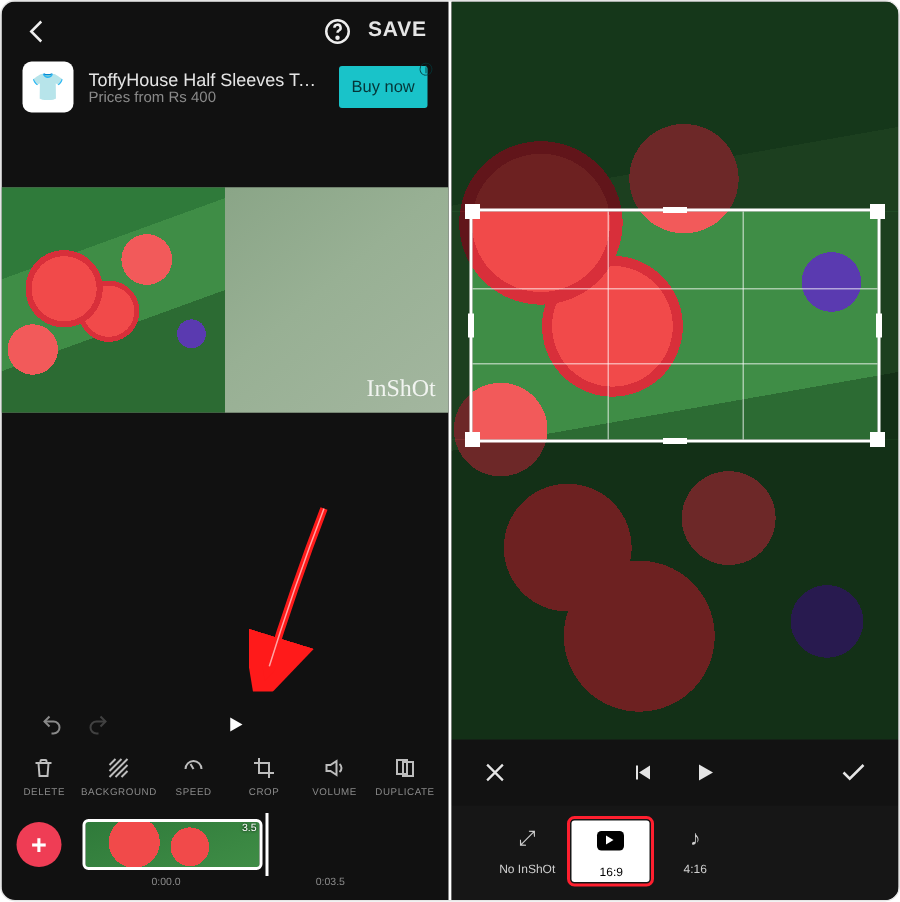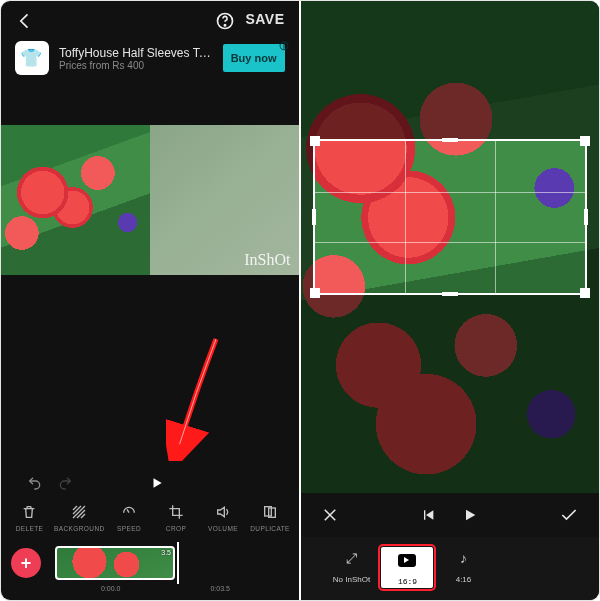--- a/index.html
+++ b/index.html
@@ -69,21 +69,20 @@
     white-space: nowrap; overflow: hidden; text-overflow: ellipsis;
   }
   .ad-sub { font-size: 10px; color: var(--muted); }
   .buy-btn {
     background: var(--accent-cyan);
     color: #053638;
     font-size: 11px;
     padding: 8px 8px;
     border-radius: 2px;
     position: relative;
-    font-weight: bold;
   }
   .buy-btn::after {
     content: "ⓘ";
     position: absolute;
     top: -4px; right: -4px;
     font-size: 9px;
     color: #053638;
   }
 
   .preview {
@@ -304,21 +303,20 @@
     display: flex; align-items: center; justify-content: center;
     font-size: 14px;
   }
   .aspect.selected {
     outline: 2px solid #ff1f2f;
     outline-offset: 1px;
     background: #fff;
     color: #000;
     border-radius: 2px;
     padding: 2px 0;
-    font-family: Liberation Mono, monospace;
   }
   .yt-icon {
     width: 18px; height: 13px;
     background: currentColor;
     border-radius: 3px;
     position: relative;
   }
   .aspect.selected .yt-icon { background:#000; }
   .yt-icon::after {
     content: "";

